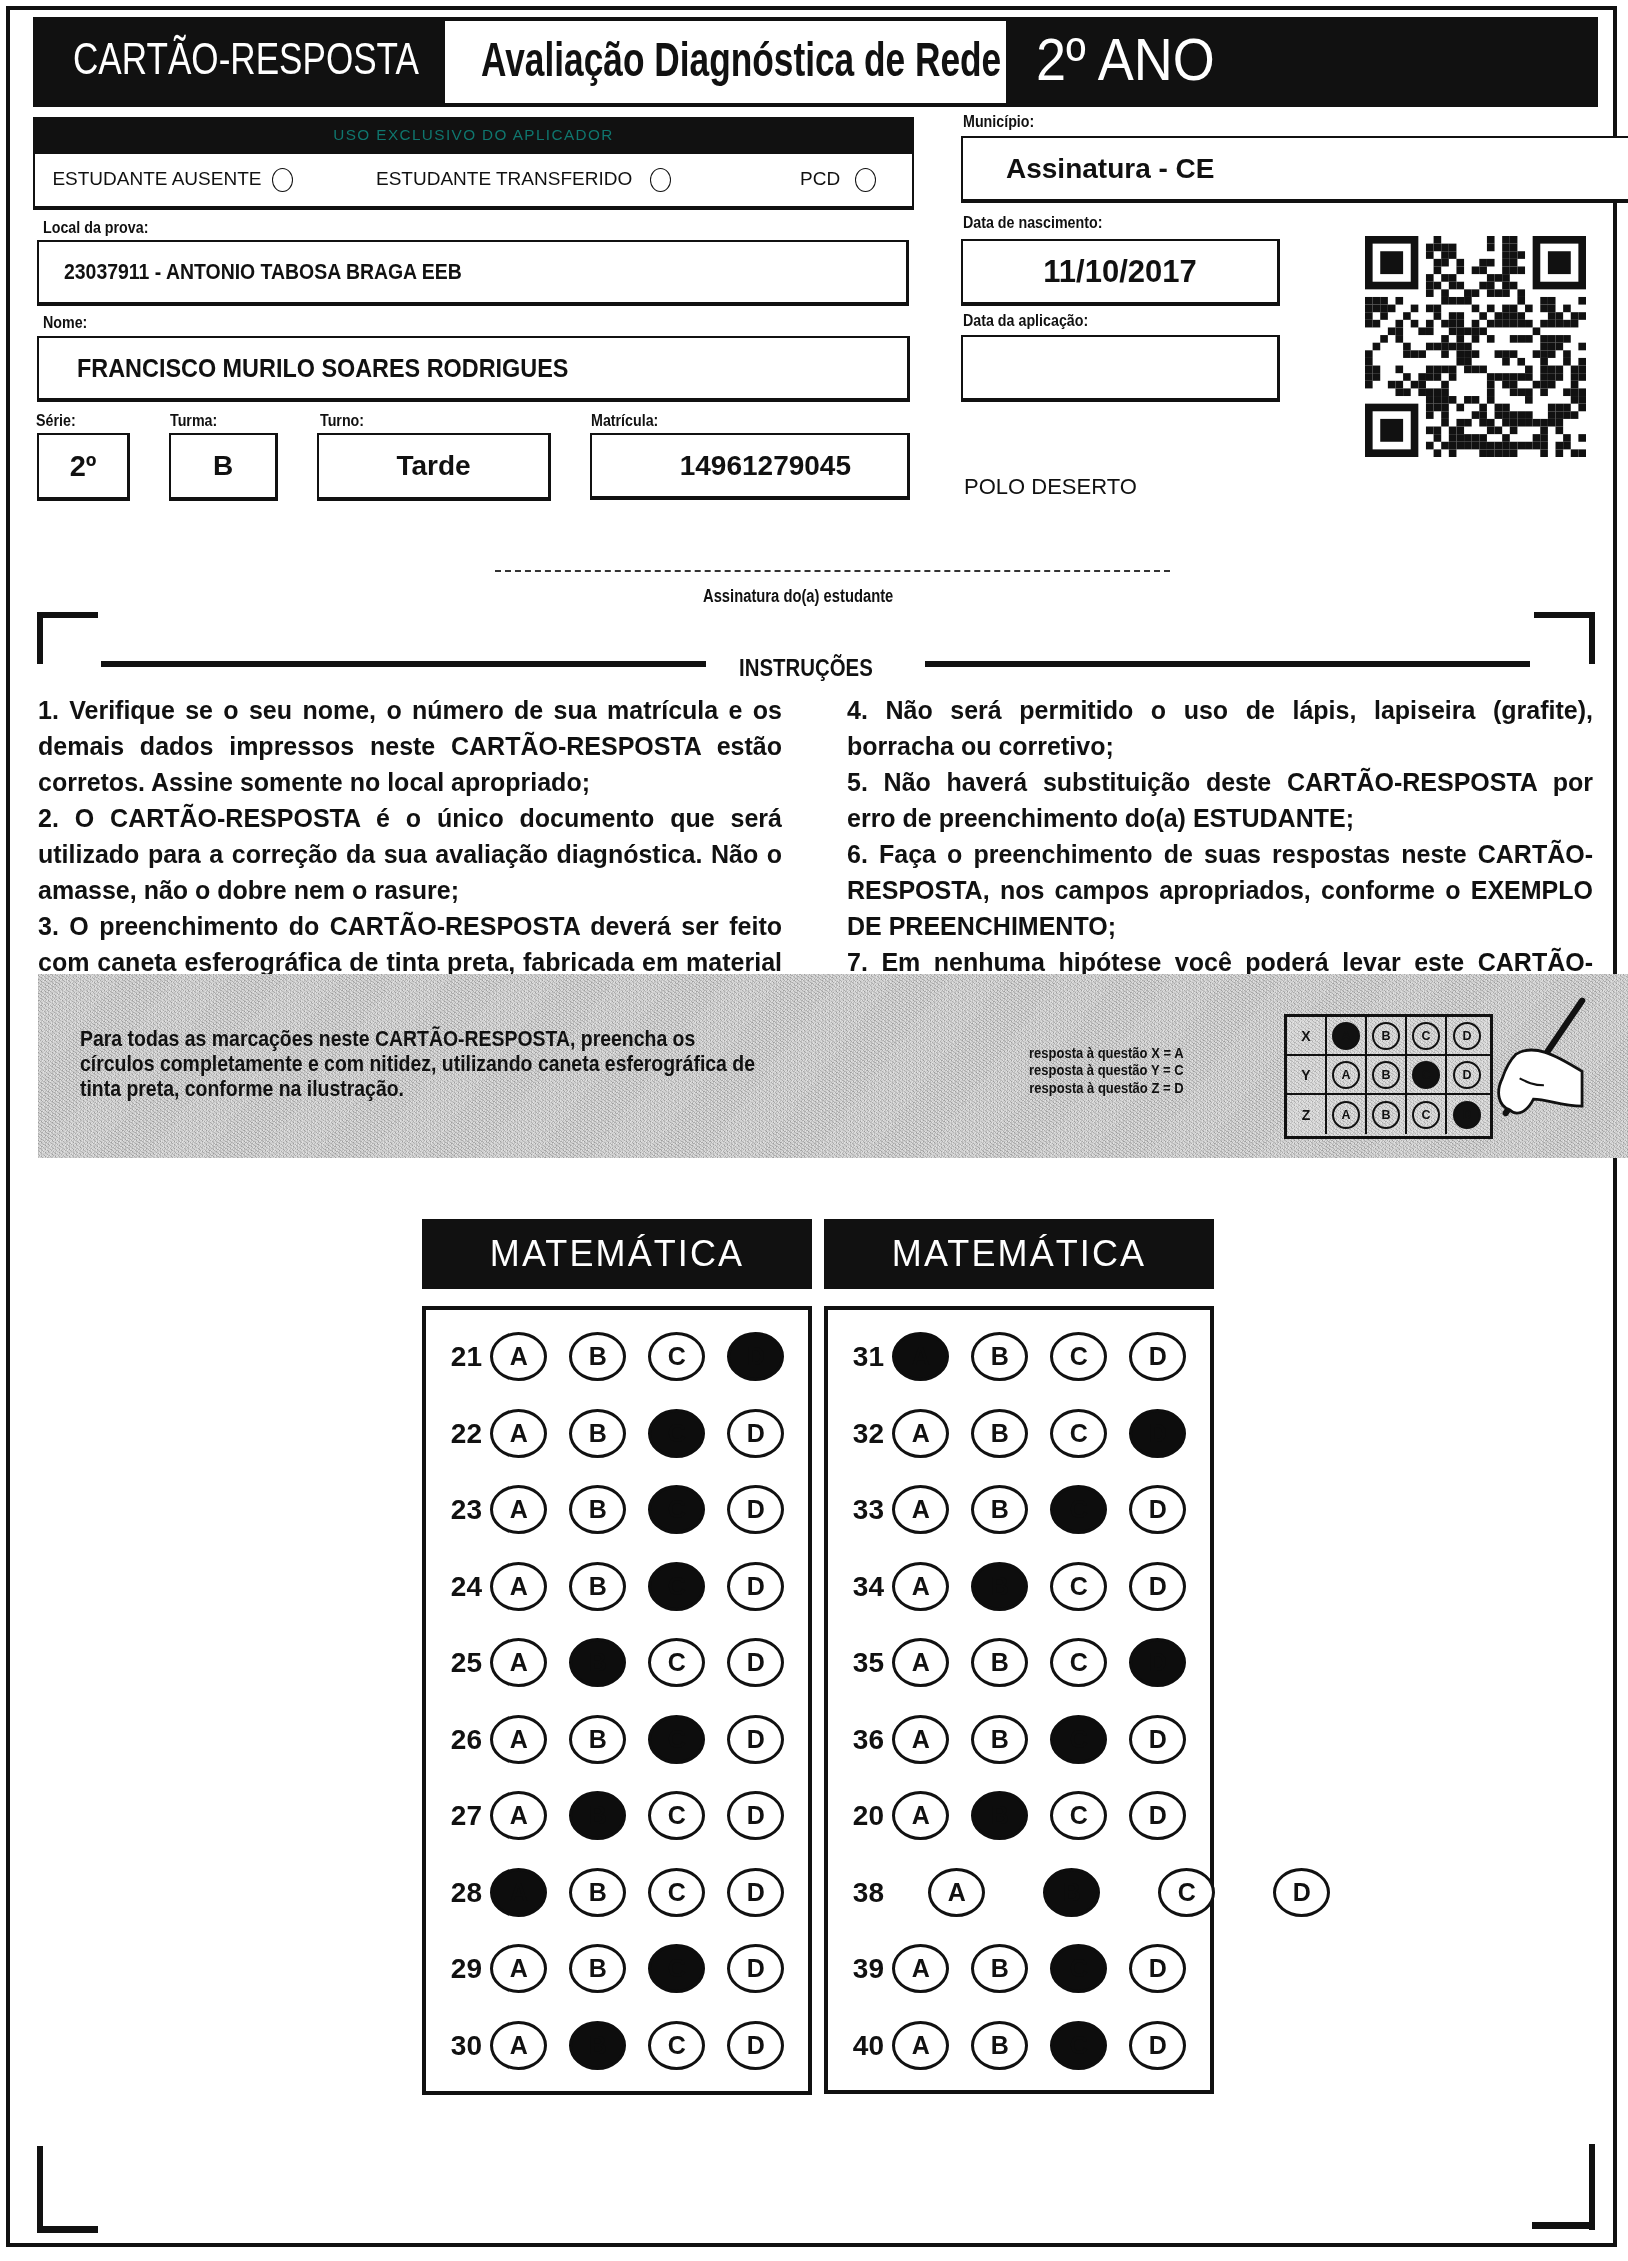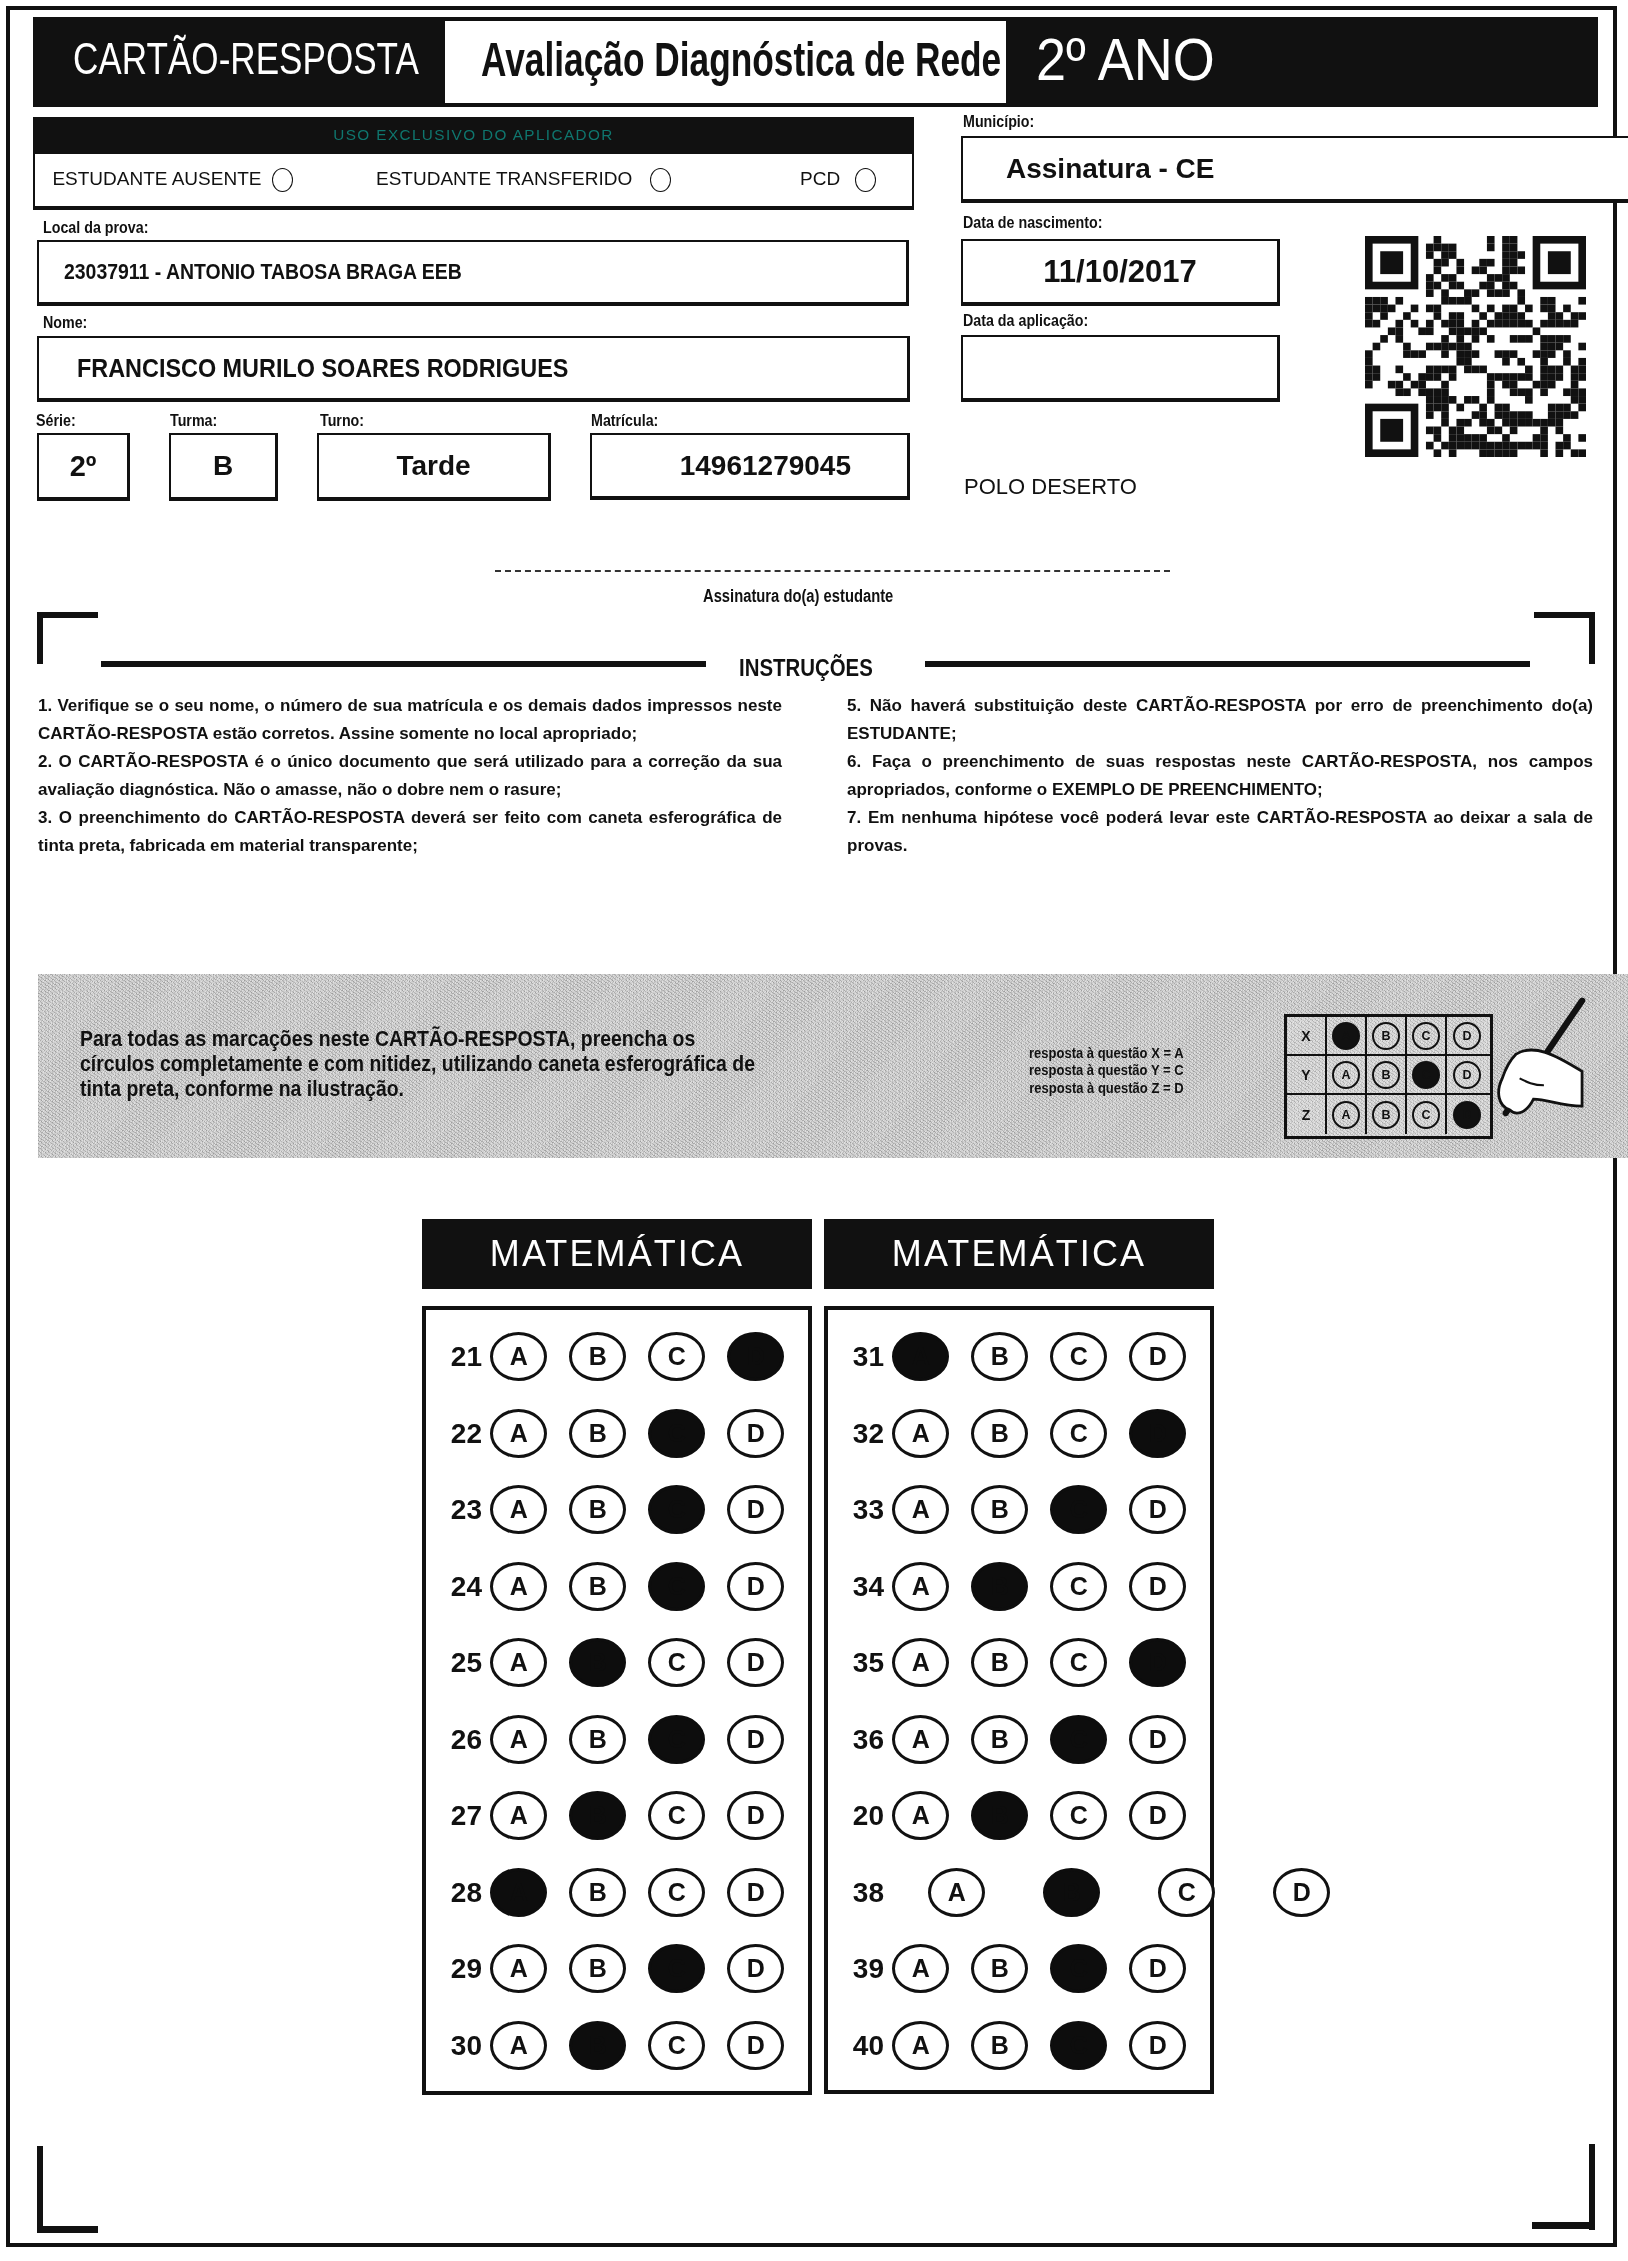--- a/index.html
+++ b/index.html
@@ -4,21 +4,21 @@
 <style>
   html,body{margin:0;padding:0;background:#fff;}
   body{width:1629px;height:2261px;position:relative;overflow:hidden;font-family:"Liberation Sans",sans-serif;color:#111;}
   .abs{position:absolute;}
   .frame{position:absolute;left:5.6px;top:5.6px;width:1611px;height:2241px;border:4.2px solid #111;box-sizing:border-box;}
   .hdr-black{background:#111;color:#fff;}
   .lbl{position:absolute;font-family:"Liberation Sans",sans-serif;font-weight:bold;font-size:17.4px;transform:scaleX(0.82);transform-origin:left center;white-space:nowrap;}
   .box{position:absolute;border:2.8px solid #111;border-bottom-width:4.2px;border-right-width:3.5px;box-sizing:border-box;background:#fff;display:flex;align-items:center;}
   .val{font-weight:bold;font-size:24px;white-space:nowrap;}
   .circle-sm{display:inline-block;width:21px;height:24px;border:1.4px solid #111;border-radius:50%;vertical-align:middle;box-sizing:border-box;}
-  .instr{position:absolute;font-weight:bold;font-size:17px;line-height:28px;text-align:justify;}
+  .instr{position:absolute;font-weight:bold;font-size:25px;line-height:36px;text-align:justify;}
   .instr p{margin:0;}
   .corner{position:absolute;background:#111;}
   .subj-hdr{position:absolute;height:70px;background:#111;color:#fff;font-size:36px;letter-spacing:2.1px;display:flex;align-items:center;justify-content:center;}
   .ans-box{position:absolute;border:4.2px solid #111;box-sizing:border-box;background:#fff;}
   .row{position:absolute;left:0;height:63px;display:flex;align-items:center;}
   .qnum{width:56px;text-align:right;font-weight:bold;font-size:28px;margin-right:8.3px;}
   .bubble{width:57px;height:49px;border:3.5px solid #111;border-radius:50%;box-sizing:border-box;display:flex;align-items:center;justify-content:center;font-weight:bold;font-size:25px;margin-right:22px;background:#fff;}
   .bubble.filled{background:#0d0d0d;color:#0d0d0d;border-color:#0d0d0d;}
   .example{position:absolute;left:38px;top:974px;width:1555px;height:184px;
     background-color:#cfcfcf;
@@ -466,20 +466,21 @@
 <div class="abs" style="left:101px;top:661px;width:605px;height:5.6px;background:#111;"></div>
 <div class="abs" style="left:739px;top:654px;font-size:24px;font-weight:bold;transform:scaleX(0.85);transform-origin:left top;">INSTRUÇÕES</div>
 <div class="abs" style="left:925px;top:661px;width:605px;height:5.6px;background:#111;"></div>
 
 <div class="instr" style="left:38px;top:692px;width:744px;">
   <p>1. Verifique se o seu nome, o número de sua matrícula e os demais dados impressos neste CARTÃO-RESPOSTA estão corretos. Assine somente no local apropriado;</p>
   <p>2. O CARTÃO-RESPOSTA é o único documento que será utilizado para a correção da sua avaliação diagnóstica. Não o amasse, não o dobre nem o rasure;</p>
   <p>3. O preenchimento do CARTÃO-RESPOSTA deverá ser feito com caneta esferográfica de tinta preta, fabricada em material transparente;</p>
 </div>
 <div class="instr" style="left:847px;top:692px;width:746px;">
+  <p>4. Não será permitido o uso de lápis, lapiseira (grafite), borracha ou corretivo;</p>
   <p>5. Não haverá substituição deste CARTÃO-RESPOSTA por erro de preenchimento do(a) ESTUDANTE;</p>
   <p>6. Faça o preenchimento de suas respostas neste CARTÃO-RESPOSTA, nos campos apropriados, conforme o EXEMPLO DE PREENCHIMENTO;</p>
   <p>7. Em nenhuma hipótese você poderá levar este CARTÃO-RESPOSTA ao deixar a sala de provas.</p>
 </div>
 
 <div class="example">
   <div class="ex-text">
     <div>Para todas as marcações neste CARTÃO-RESPOSTA, preencha os</div>
     <div>círculos completamente e com nitidez, utilizando caneta esferográfica de</div>
     <div>tinta preta, conforme na ilustração.</div>

